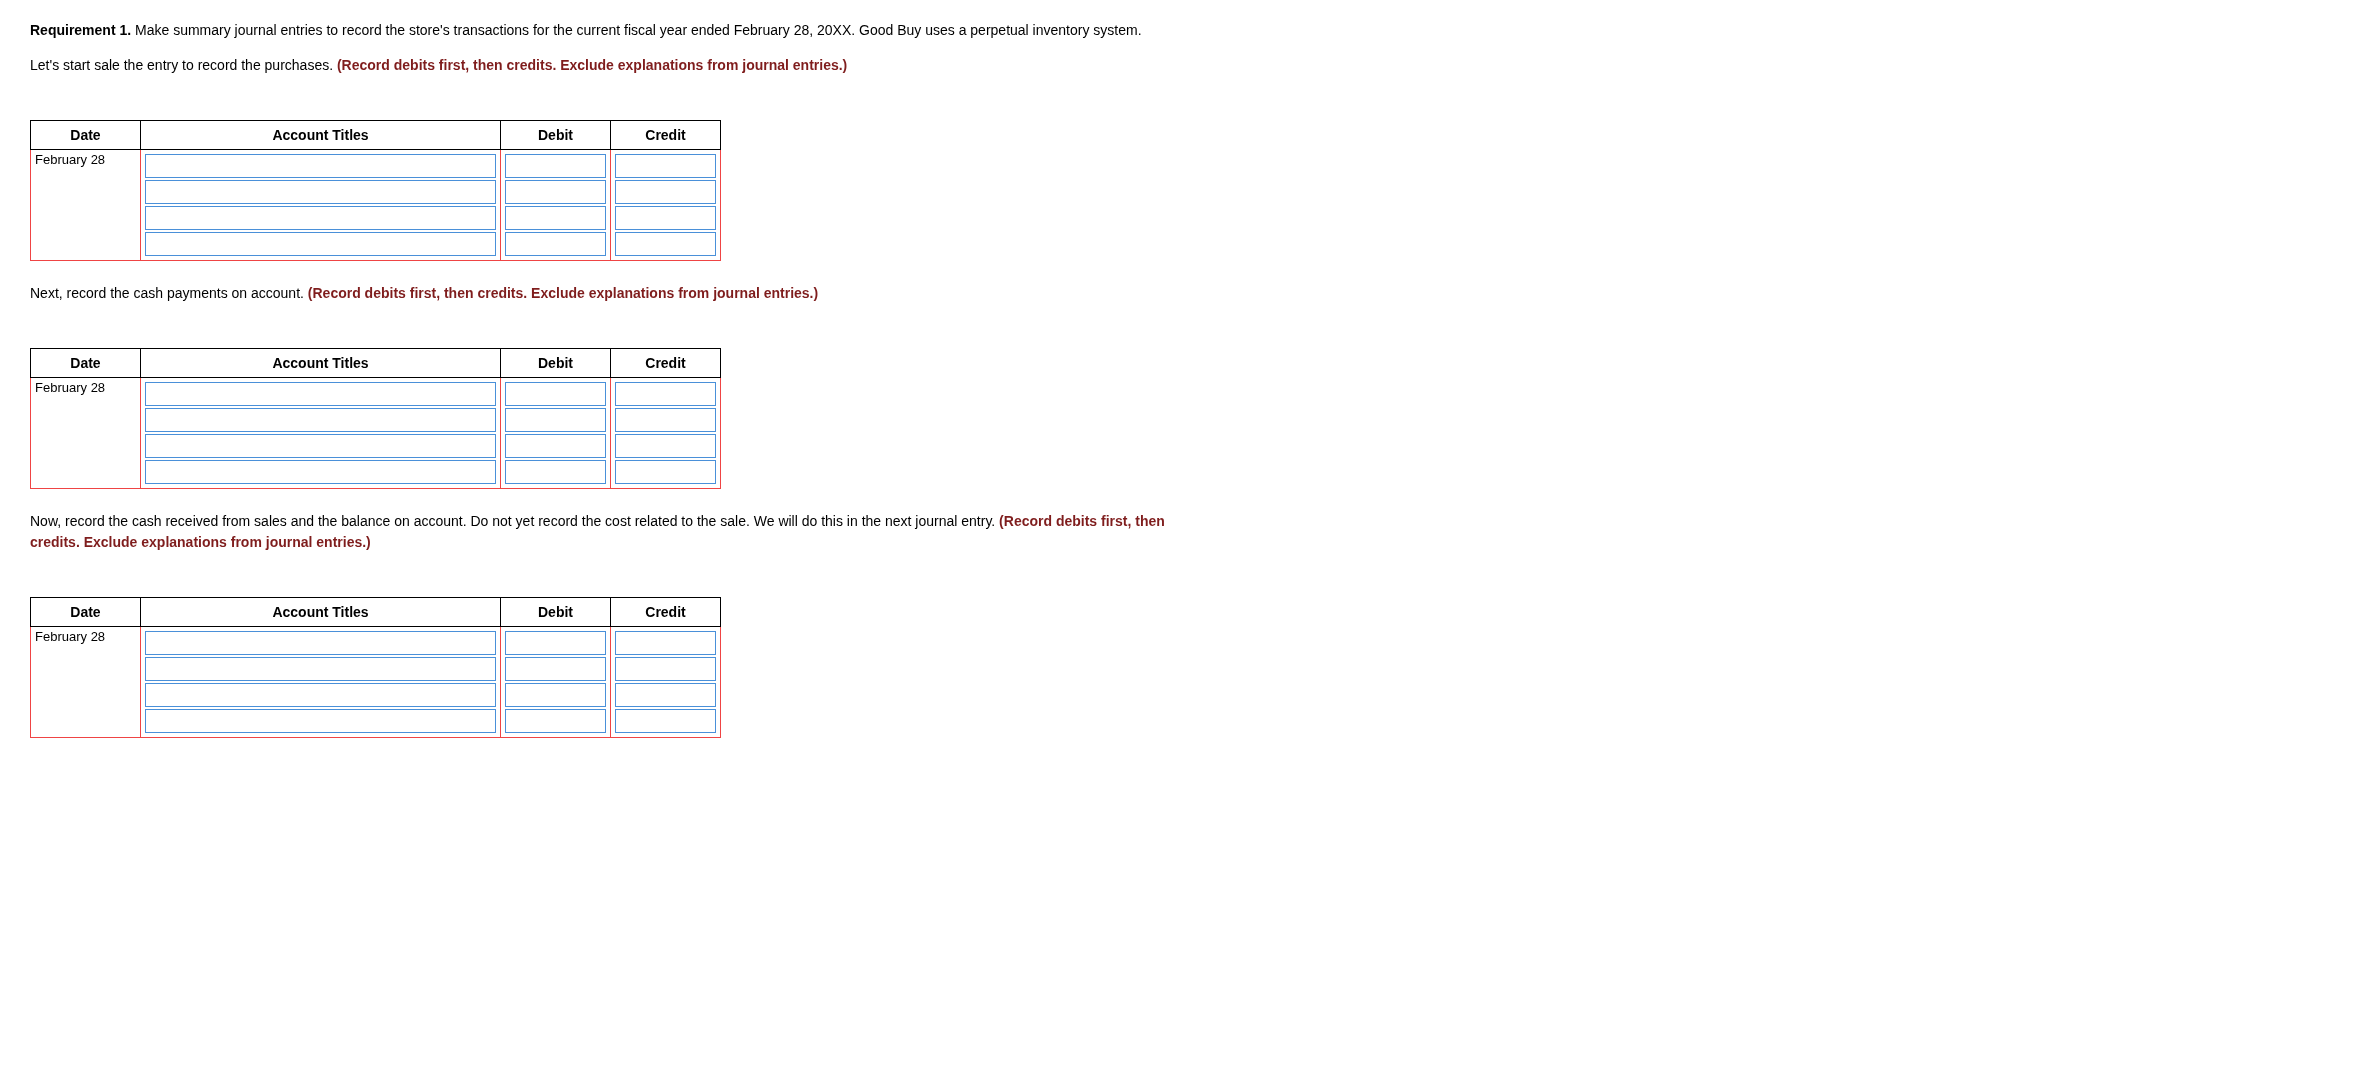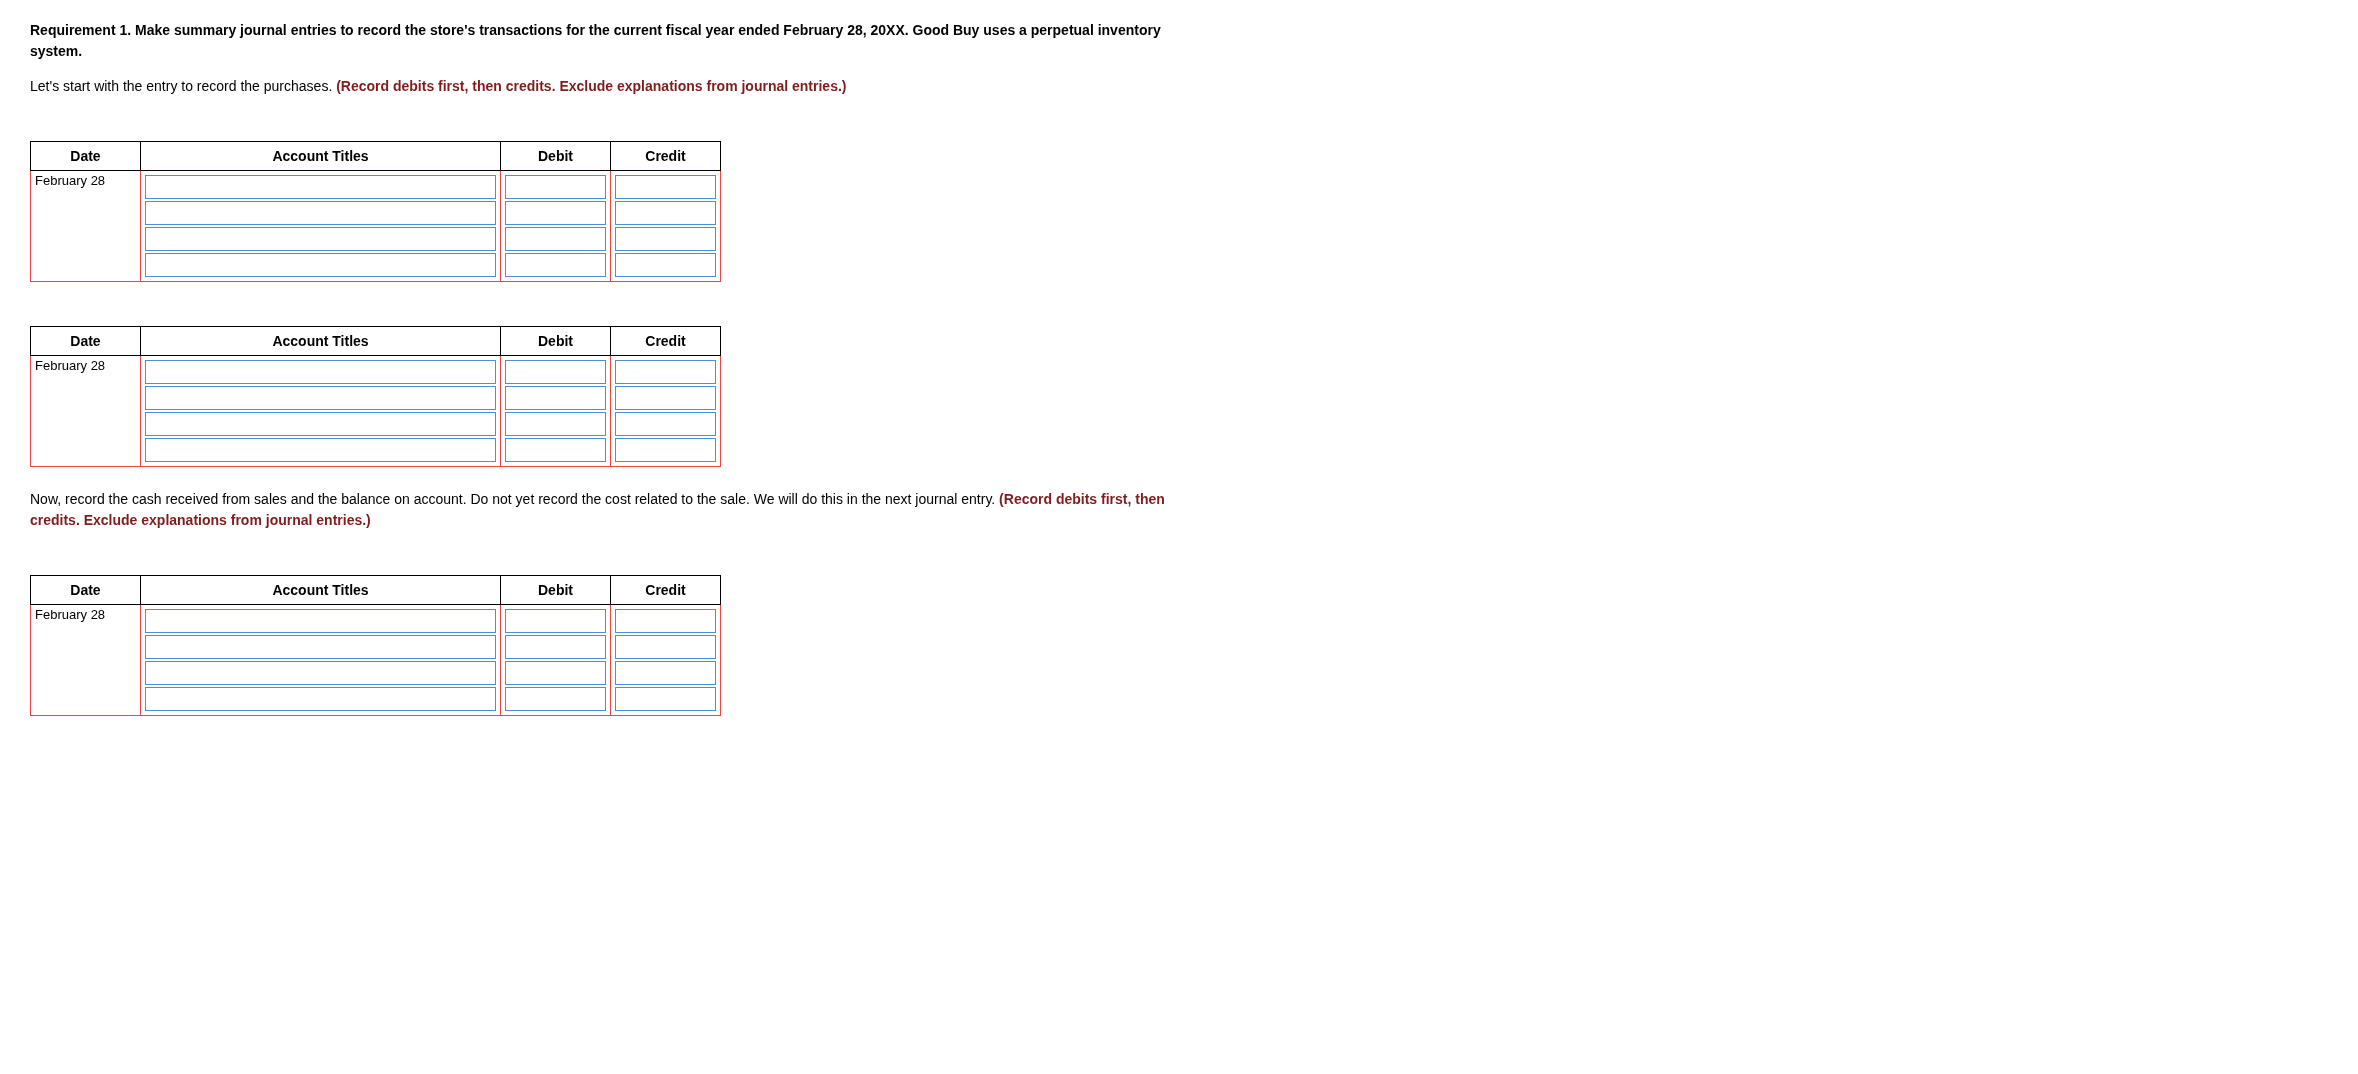--- a/index.html
+++ b/index.html
@@ -7,21 +7,20 @@
       font-family: Arial, sans-serif;
       font-size: 14px;
       color: #000;
       background: #fff;
       padding: 20px 30px;
       max-width: 1200px;
     }
     .requirement-text {
       margin-bottom: 14px;
       line-height: 1.5;
-      font-weight: bold;
     }
     .instruction-text {
       margin-bottom: 14px;
       line-height: 1.5;
     }
     .green-instruction {
       color: #7f1d1d;
       font-weight: bold;
     }
     .journal-table {
@@ -80,21 +79,21 @@
   </style>
 </head>
 <body>
 
 <p class="requirement-text">
   <strong>Requirement 1.</strong><span> Make summary journal entries to record the store's transactions for the current fiscal year ended February 28, 20XX. Good Buy uses a perpetual inventory system.</span>
 </p>
 
 <div class="section">
   <p class="instruction-text">
-    <span>Let's start with the entry to record the purchases.</span><span class="green-instruction"> (Record debits first, then credits. Exclude explanations from journal entries.)</span>
+    <span>Let's start sale the entry to record the purchases.</span><span class="green-instruction"> (Record debits first, then credits. Exclude explanations from journal entries.)</span>
   </p>
   <table class="journal-table">
     <thead>
       <tr>
         <th class="date-col">Date</th>
         <th class="account-col">Account Titles</th>
         <th class="debit-col">Debit</th>
         <th class="credit-col">Credit</th>
       </tr>
     </thead>
@@ -118,20 +117,23 @@
           <input class="input-cell" type="text" style="">
           <input class="input-cell" type="text" style="">
           <input class="input-cell" type="text" style="">
         </td>
       </tr>
     </tbody>
   </table>
 </div>
 
 <div class="section">
+  <p class="instruction-text">
+    <span>Next, record the cash payments on account.</span><span class="green-instruction"> (Record debits first, then credits. Exclude explanations from journal entries.)</span>
+  </p>
   <table class="journal-table">
     <thead>
       <tr>
         <th class="date-col">Date</th>
         <th class="account-col">Account Titles</th>
         <th class="debit-col">Debit</th>
         <th class="credit-col">Credit</th>
       </tr>
     </thead>
     <tbody>

